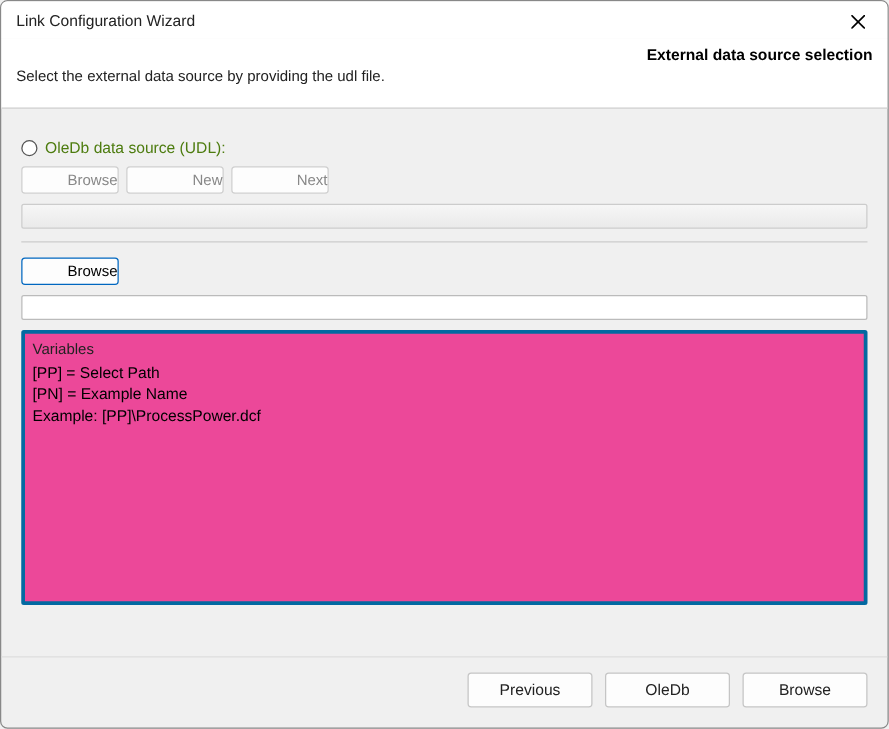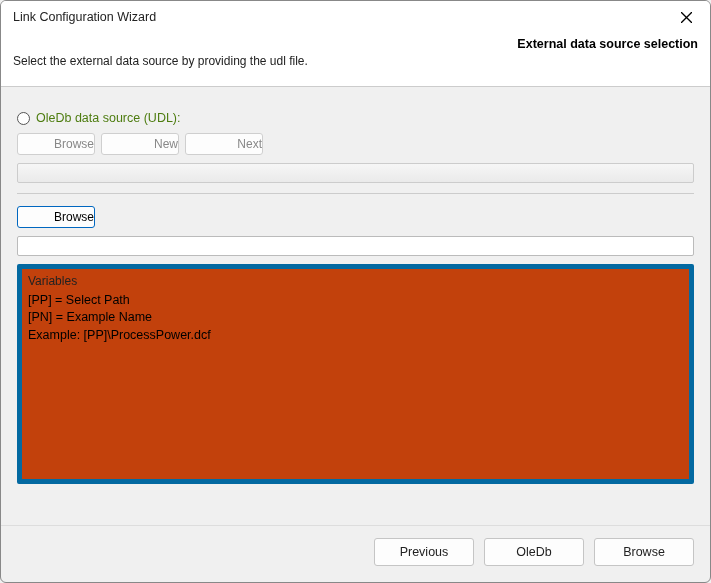--- a/index.html
+++ b/index.html
@@ -16,21 +16,21 @@
     .radio { width: 13px; height: 13px; border: 1px solid #555; border-radius: 50%; position: relative; background: #fff; cursor: pointer; }
     .radio.checked { border-color: #0067c0; }
     .radio.checked::after { content: ""; position: absolute; width: 7px; height: 7px; background: #0067c0; border-radius: 50%; top: 2px; left: 2px; }
     .option-label { font-size: 12.5px; color: #4d7c0f; }
     .btn-row { display: flex; gap: 6px; margin-bottom: 8px; }
     .btn { font-size: 12px; padding: 3px 0; border: 1px solid #cfcfcf; background: #fdfdfd; border-radius: 3px; color: #888; width: 78px; text-align: right; cursor: default; }
     .btn.enabled { color: #000; border-color: #0067c0; cursor: pointer; }
     .input-field { width: 100%; height: 20px; border: 1px solid #ccc; border-radius: 2px; background: linear-gradient(#f6f6f6,#eaeaea); font-size: 12px; padding: 0 4px; }
     .input-field.enabled { background: #fff; border-color: #bbb; }
     .divider { border: none; border-top: 1px solid #ccc; margin: 10px 0 12px 0; }
-    .variables-box { border: 5px solid #0369a1; border-radius: 2px; padding: 4px 6px 6px 6px; background: #c2410c; height: 220px; font-size: 12.5px; line-height: 1.4; color: #000; margin-top: 8px; }
+    .variables-box { border: 3px solid #0369a1; border-radius: 2px; padding: 4px 6px 6px 6px; background: #ec4899; height: 220px; font-size: 12.5px; line-height: 1.4; color: #000; margin-top: 8px; }
     .variables-title { font-size: 12px; color: #222; margin-bottom: 2px; }
     .footer { padding: 12px 16px 16px 16px; display: flex; justify-content: flex-end; gap: 10px; border-top: 1px solid #ddd; }
     .footer-btn { font-size: 12.5px; width: 100px; padding: 6px 12px; border: 1px solid #c5c5c5; background: #fdfdfd; border-radius: 3px; cursor: pointer; text-align: center; color: #222; }
   </style>
 </head>
 <body>
 
 <div class="titlebar">
   <span class="titlebar-title">Link Configuration Wizard</span>
   <div class="titlebar-close">

